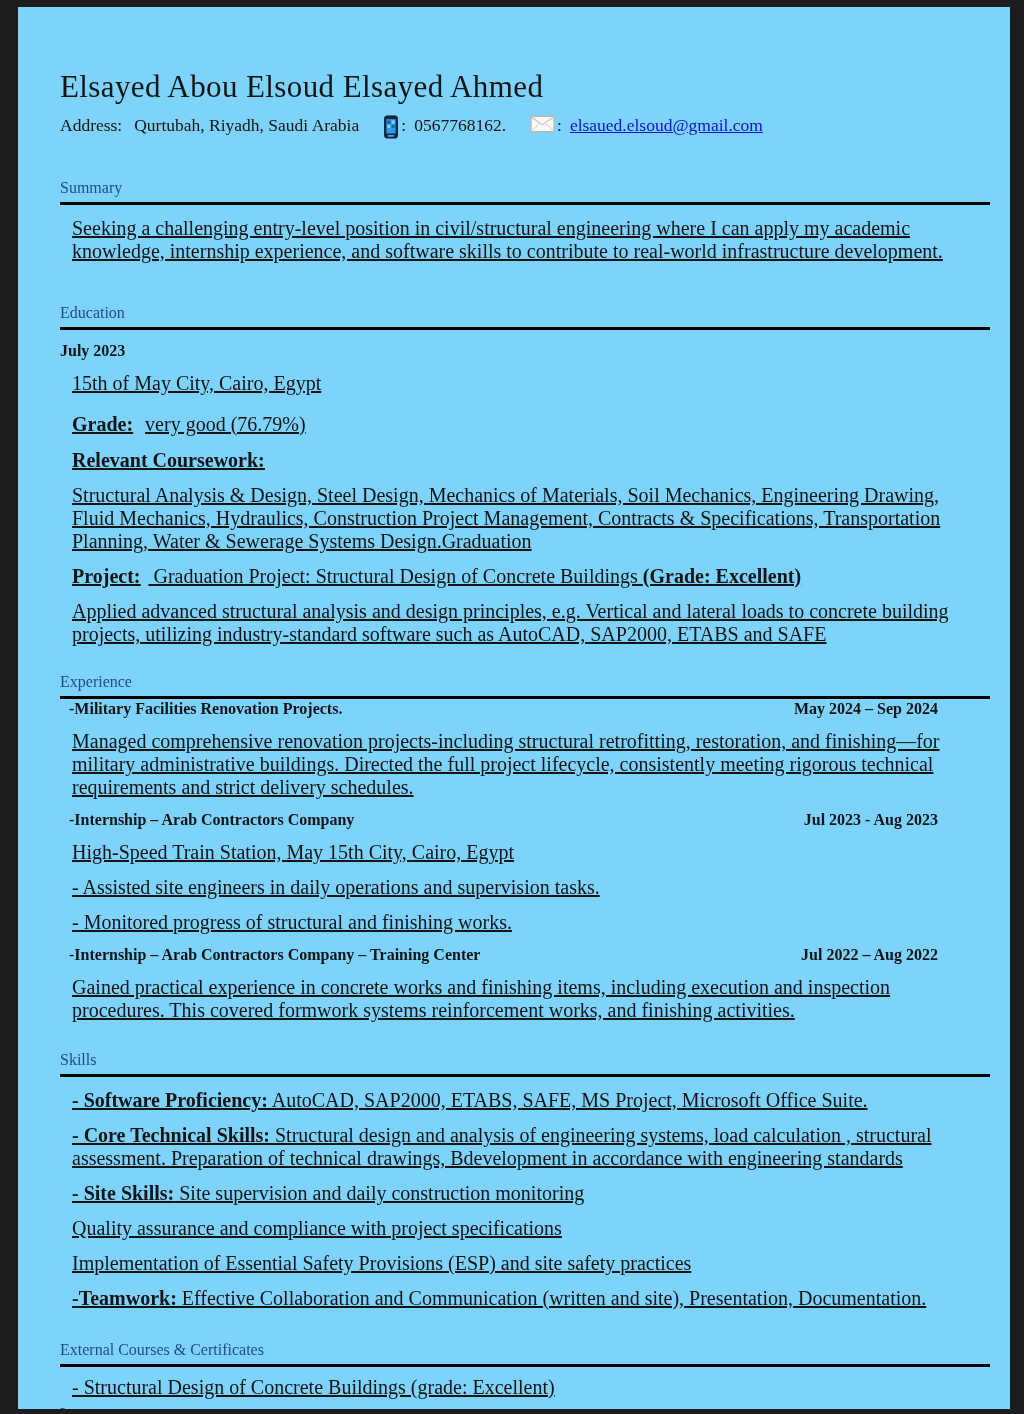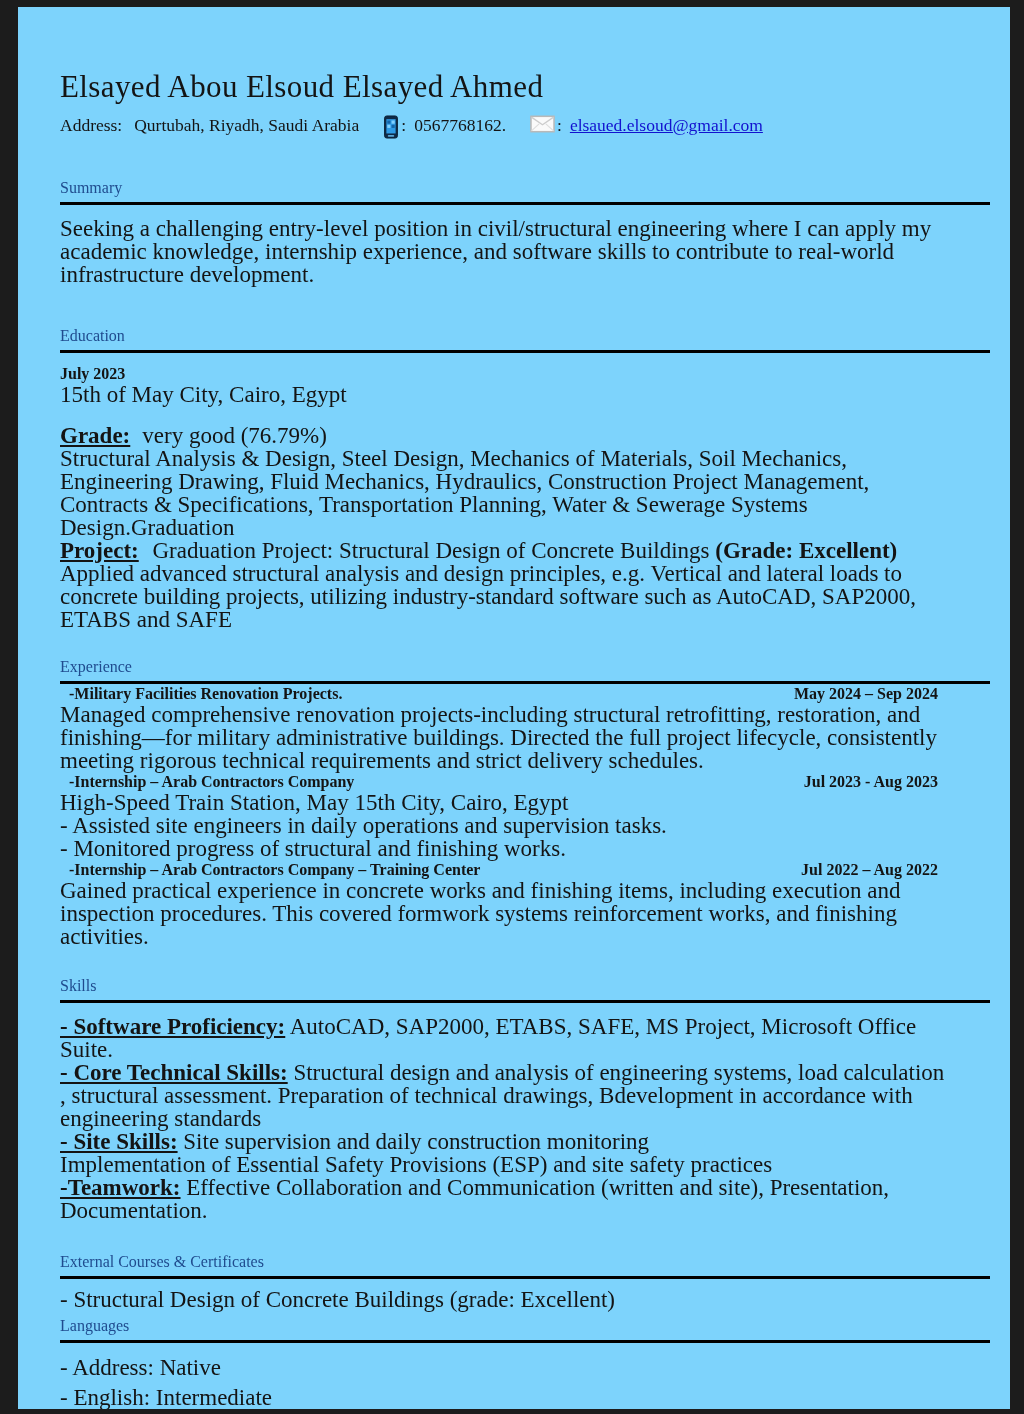--- a/index.html
+++ b/index.html
@@ -43,24 +43,25 @@
   section { margin-top: 38px; }
   h2 {
     color: var(--heading, #1f4b8e);
     font-size: 16px;
     font-weight: 400;
     margin: 0;
     padding-bottom: 5px;
     border-bottom: 3px solid var(--rule, #000);
   }
   p, .line {
-    font-size: 23px;
+    font-size: 20px;
     line-height: 23px;
-    margin: 0;
+    margin: 12px;
     max-width: 882px;
+    text-decoration: underline;
   }
   .after-rule { margin-top: 12px; }
   .b { font-weight: 700; }
   .u { text-decoration: underline; }
   .row {
     display: flex;
     justify-content: space-between;
     align-items: baseline;
     max-width: 878px;
   }
@@ -128,20 +129,23 @@
 
     <section style="margin-top:41px">
       <h2>Education</h2>
       <div class="row after-rule">
         <span class="date">July 2023</span>
       </div>
       <div class="line">15th of May City, Cairo, Egypt</div>
       <div class="line edu-grade">
         <span class="b u">Grade:</span><span class="grade-value">very good (76.79%)</span>
       </div>
+      <div class="line edu-course-label">
+        <span class="b u">Relevant Coursework:</span>
+      </div>
       <p>Structural Analysis &amp; Design, Steel Design, Mechanics of Materials, Soil Mechanics, Engineering Drawing, Fluid Mechanics, Hydraulics, Construction Project Management, Contracts &amp; Specifications, Transportation Planning, Water &amp; Sewerage Systems Design.Graduation</p>
       <div class="line project-line">
         <span class="b u">Project:</span><span class="ptext"> Graduation Project: Structural Design of Concrete Buildings </span><span class="b">(Grade: Excellent)</span>
       </div>
       <p>Applied advanced structural analysis and design principles, e.g. Vertical and lateral loads to concrete building projects, utilizing industry-standard software such as AutoCAD, SAP2000, ETABS and SAFE</p>
     </section>
 
     <section style="margin-top:27px">
       <h2>Experience</h2>
 
@@ -177,20 +181,23 @@
       <div class="line skill-line after-rule">
         <span class="b u">- Software Proficiency:</span><span> AutoCAD, SAP2000, ETABS, SAFE, MS Project, Microsoft Office Suite.</span>
       </div>
       <div class="line skill-line">
         <span class="b u">- Core Technical Skills:</span><span> Structural design and analysis of engineering systems, load calculation , structural assessment. Preparation of technical drawings, Bdevelopment in accordance with engineering standards</span>
       </div>
       <div class="line skill-line">
         <span class="b u">- Site Skills:</span><span> Site supervision and daily construction monitoring</span>
       </div>
       <div class="line skill-line">
+        <span>Quality assurance and compliance with project specifications</span>
+      </div>
+      <div class="line skill-line">
         <span>Implementation of Essential Safety Provisions (ESP) and site safety practices</span>
       </div>
       <div class="line skill-line">
         <span class="b u">-Teamwork:</span><span> Effective Collaboration and Communication (written and site), Presentation, Documentation.</span>
       </div>
     </section>
 
     <section class="courses-section">
       <h2>External Courses &amp; Certificates</h2>
       <div class="line course-item">- Structural Design of Concrete Buildings (grade: Excellent)</div>

